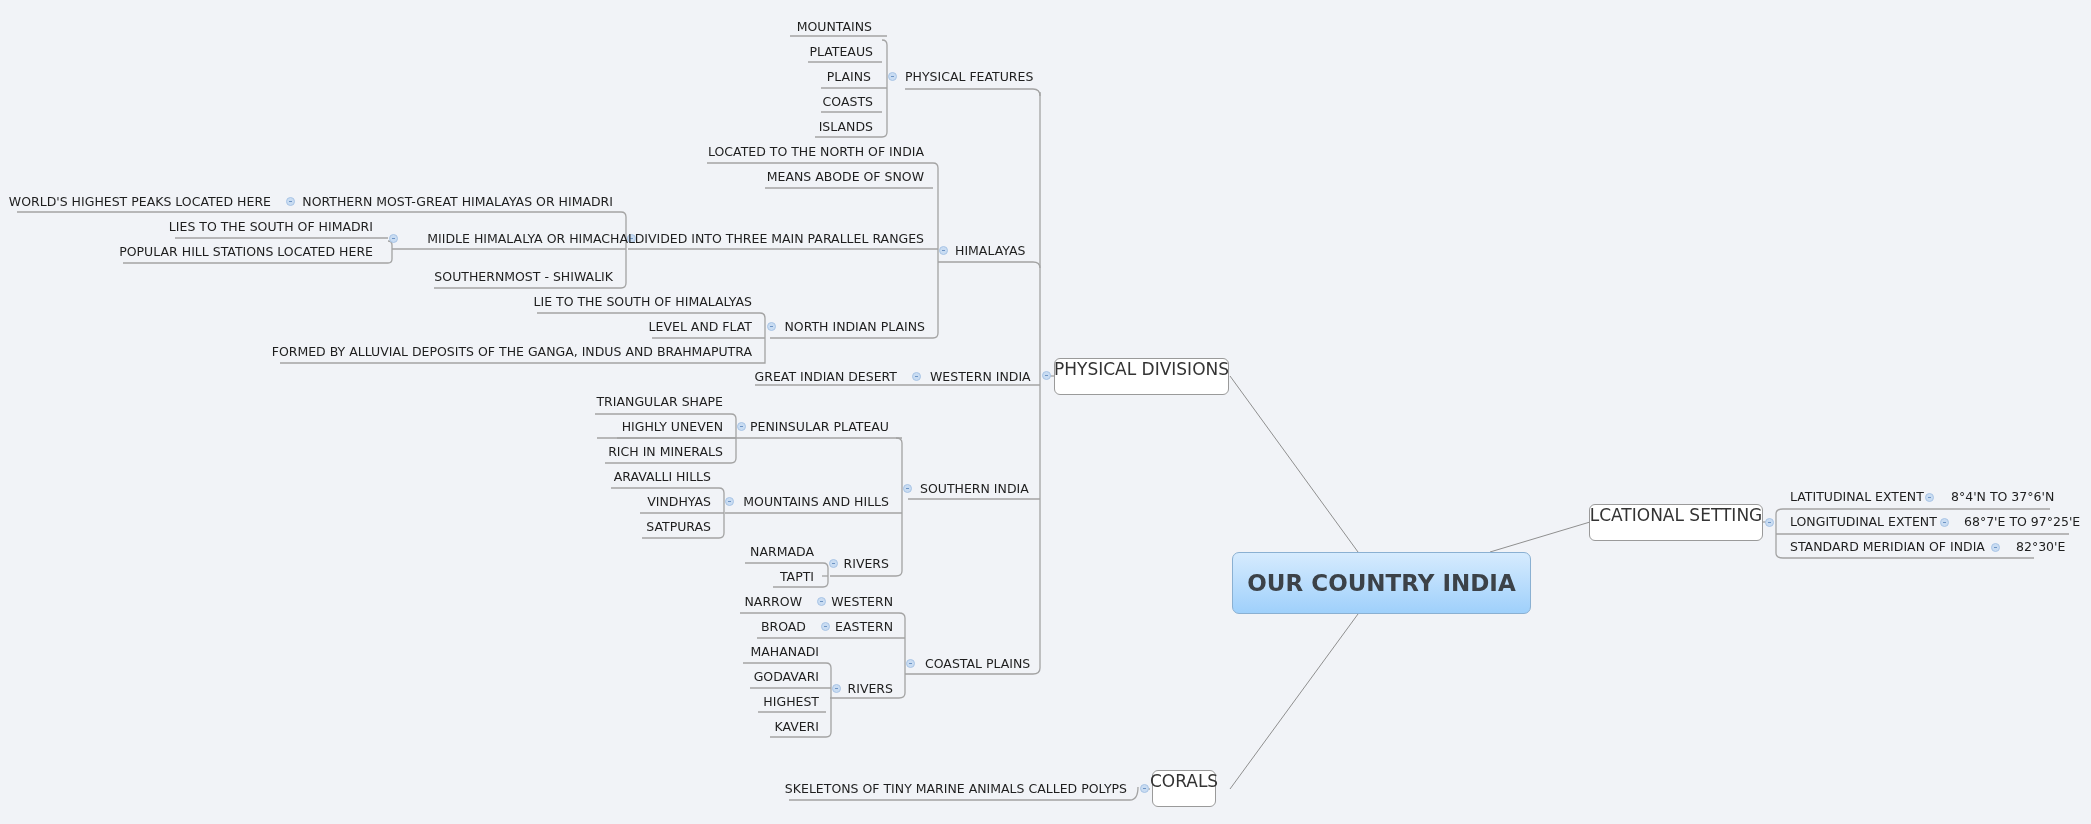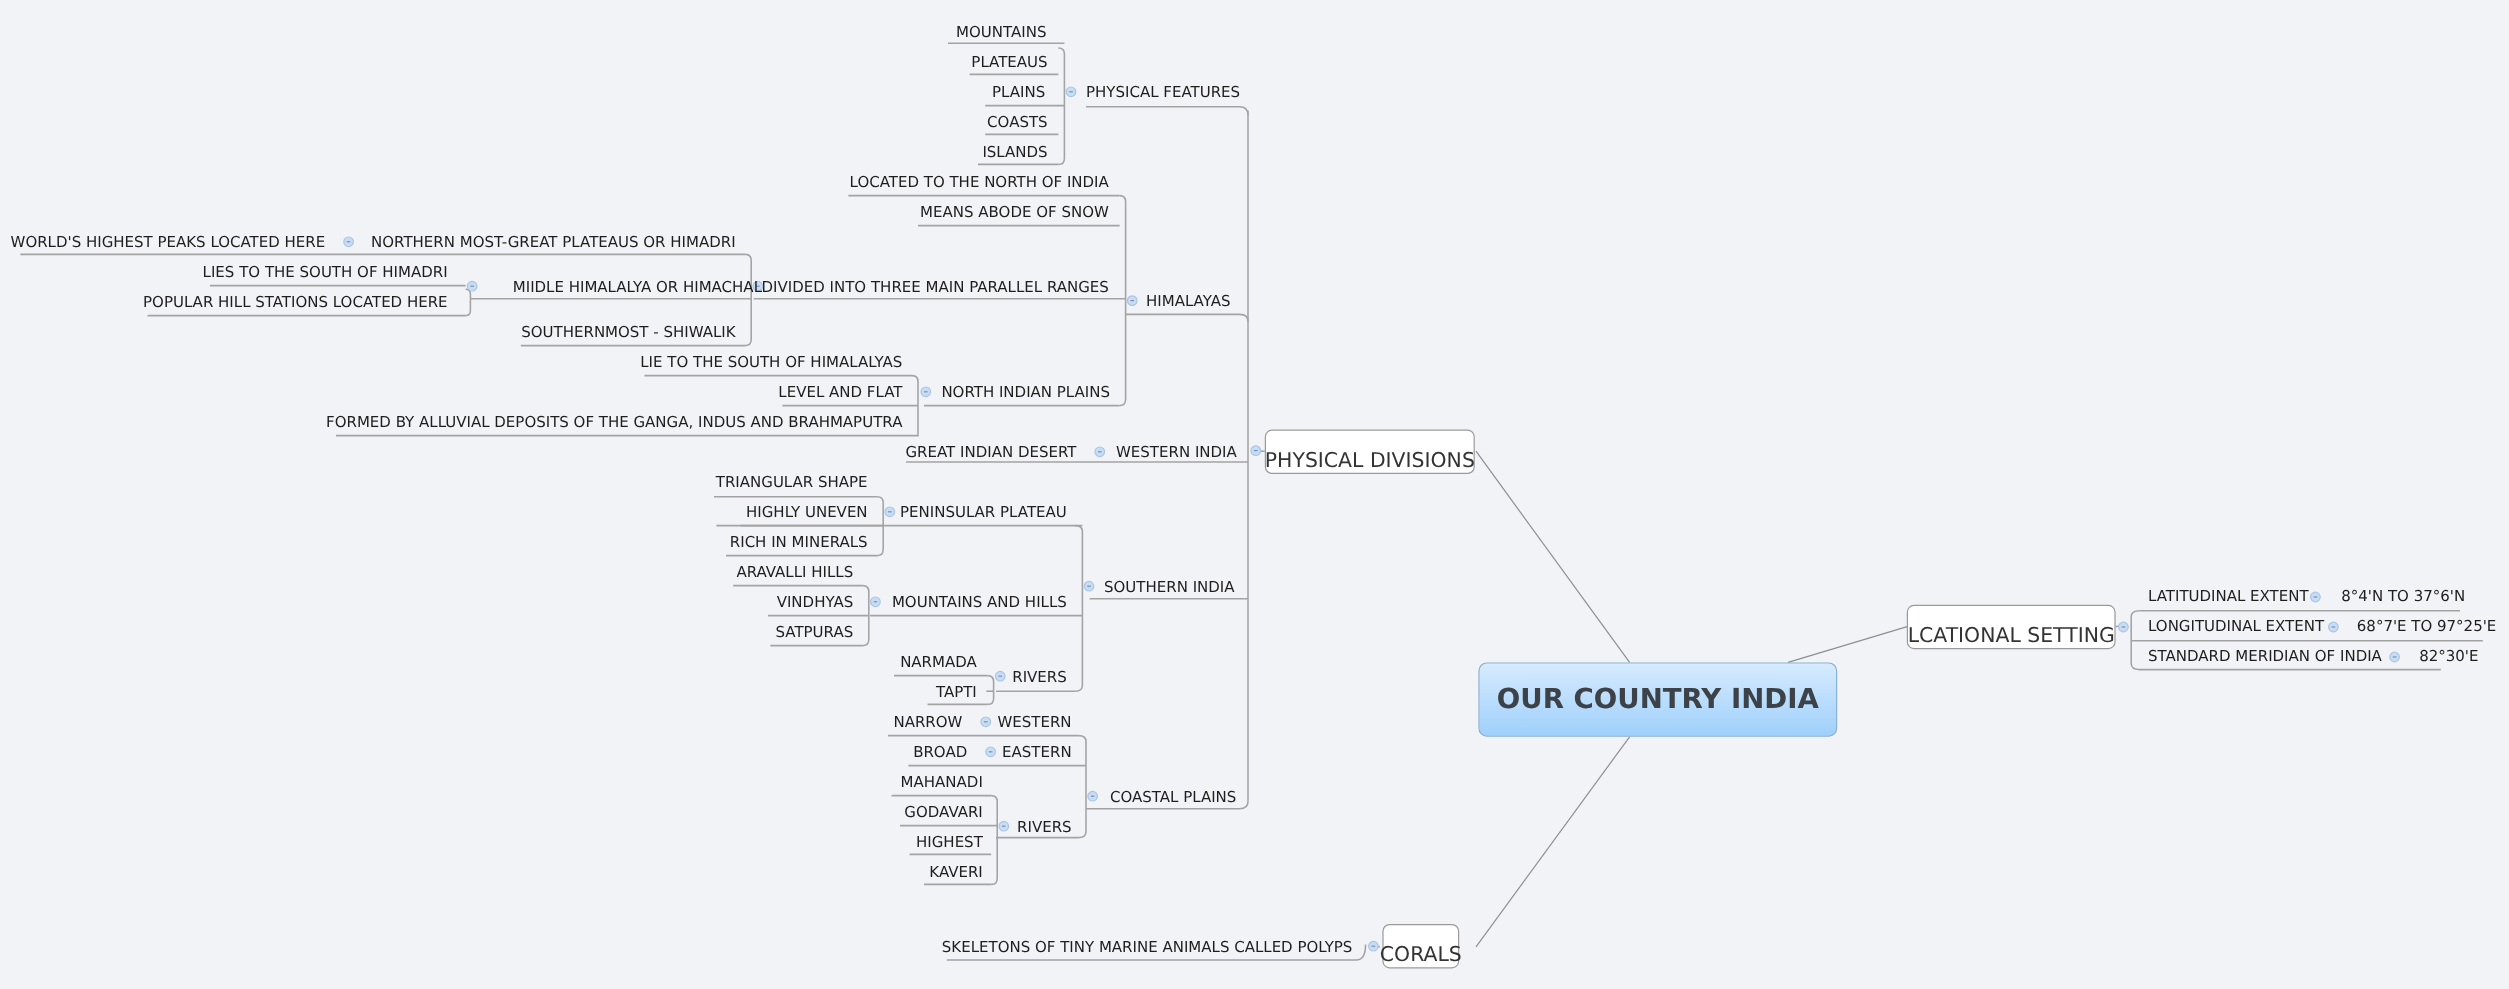--- a/index.html
+++ b/index.html
@@ -3,21 +3,21 @@
 <meta charset="utf-8">
 <style>
   html, body { margin:0; padding:0; }
   body { width:2091px; height:824px; background:#f1f3f7; position:relative; overflow:hidden;
          font-family:"DejaVu Sans", "Liberation Sans", sans-serif; color:#222; }
   #lines { position:absolute; left:0; top:0; width:2091px; height:824px; }
   .lbl { position:absolute; font-size:12.5px; white-space:nowrap; line-height:16px; letter-spacing:0; color:#1e1e1e; }
   .lbl.r { text-align:right; }
   .tog { position:absolute; width:9px; height:9px; border-radius:50%; background:#c9dcf2; border:1px solid #a9c5e6; box-sizing:border-box; }
   .tog::after { content:""; position:absolute; left:2px; top:3px; width:3px; height:1px; background:#6d94c4; }
-  .box { position:absolute; background:#fff; border:1px solid #9a9a9a; border-radius:6px; font-size:17px; color:#333; display:flex; align-items:flex-end; justify-content:center; box-sizing:border-box; white-space:nowrap; }
+  .box { position:absolute; background:#fff; border:1px solid #9a9a9a; border-radius:6px; font-size:17px; color:#333; display:flex; align-items:flex-start; justify-content:center; box-sizing:border-box; white-space:nowrap; }
   .central { position:absolute; left:1232px; top:552px; width:299px; height:62px; border-radius:7px; box-sizing:border-box;
              background:linear-gradient(#d6ebfe,#9fd0fb); border:1px solid #8ab0d2; display:flex; align-items:center; justify-content:center;
              font-weight:bold; font-size:23px; color:#3c4248; }
 </style>
 </head>
 <body>
 
 <svg id="lines" xmlns="http://www.w3.org/2000/svg">
   <g fill="none" stroke="#a3a3a3" stroke-width="1.3">
 
@@ -134,21 +134,21 @@
 <span class="lbl r" style="right:1218px;top:94px;">COASTS</span>
 <span class="lbl r" style="right:1218px;top:119px;">ISLANDS</span>
 
 <span class="lbl" style="left:955px;top:243px;">HIMALAYAS</span>
 <div class="tog" style="left:939px;top:246px;"></div>
 <span class="lbl r" style="right:1167px;top:144px;">LOCATED TO THE NORTH OF INDIA</span>
 <span class="lbl r" style="right:1167px;top:169px;">MEANS ABODE OF SNOW</span>
 <span class="lbl r" style="right:1167px;top:231px;">DIVIDED INTO THREE MAIN PARALLEL RANGES</span>
 <div class="tog" style="left:627px;top:234px;"></div>
 
-<span class="lbl r" style="right:1478px;top:194px;">NORTHERN MOST-GREAT PLATEAUS OR HIMADRI</span>
+<span class="lbl r" style="right:1478px;top:194px;">NORTHERN MOST-GREAT HIMALAYAS OR HIMADRI</span>
 <div class="tog" style="left:286px;top:197px;"></div>
 <span class="lbl r" style="right:1820px;top:194px;">WORLD'S HIGHEST PEAKS LOCATED HERE</span>
 
 <span class="lbl r" style="right:1456px;top:231px;margin-left:26px;">MIIDLE HIMALALYA OR HIMACHAL</span>
 <div class="tog" style="left:389px;top:234px;"></div>
 <span class="lbl r" style="right:1718px;top:219px;">LIES TO THE SOUTH OF HIMADRI</span>
 <span class="lbl r" style="right:1718px;top:244px;">POPULAR HILL STATIONS LOCATED HERE</span>
 
 <span class="lbl r" style="right:1478px;top:269px;">SOUTHERNMOST - SHIWALIK</span>
 

